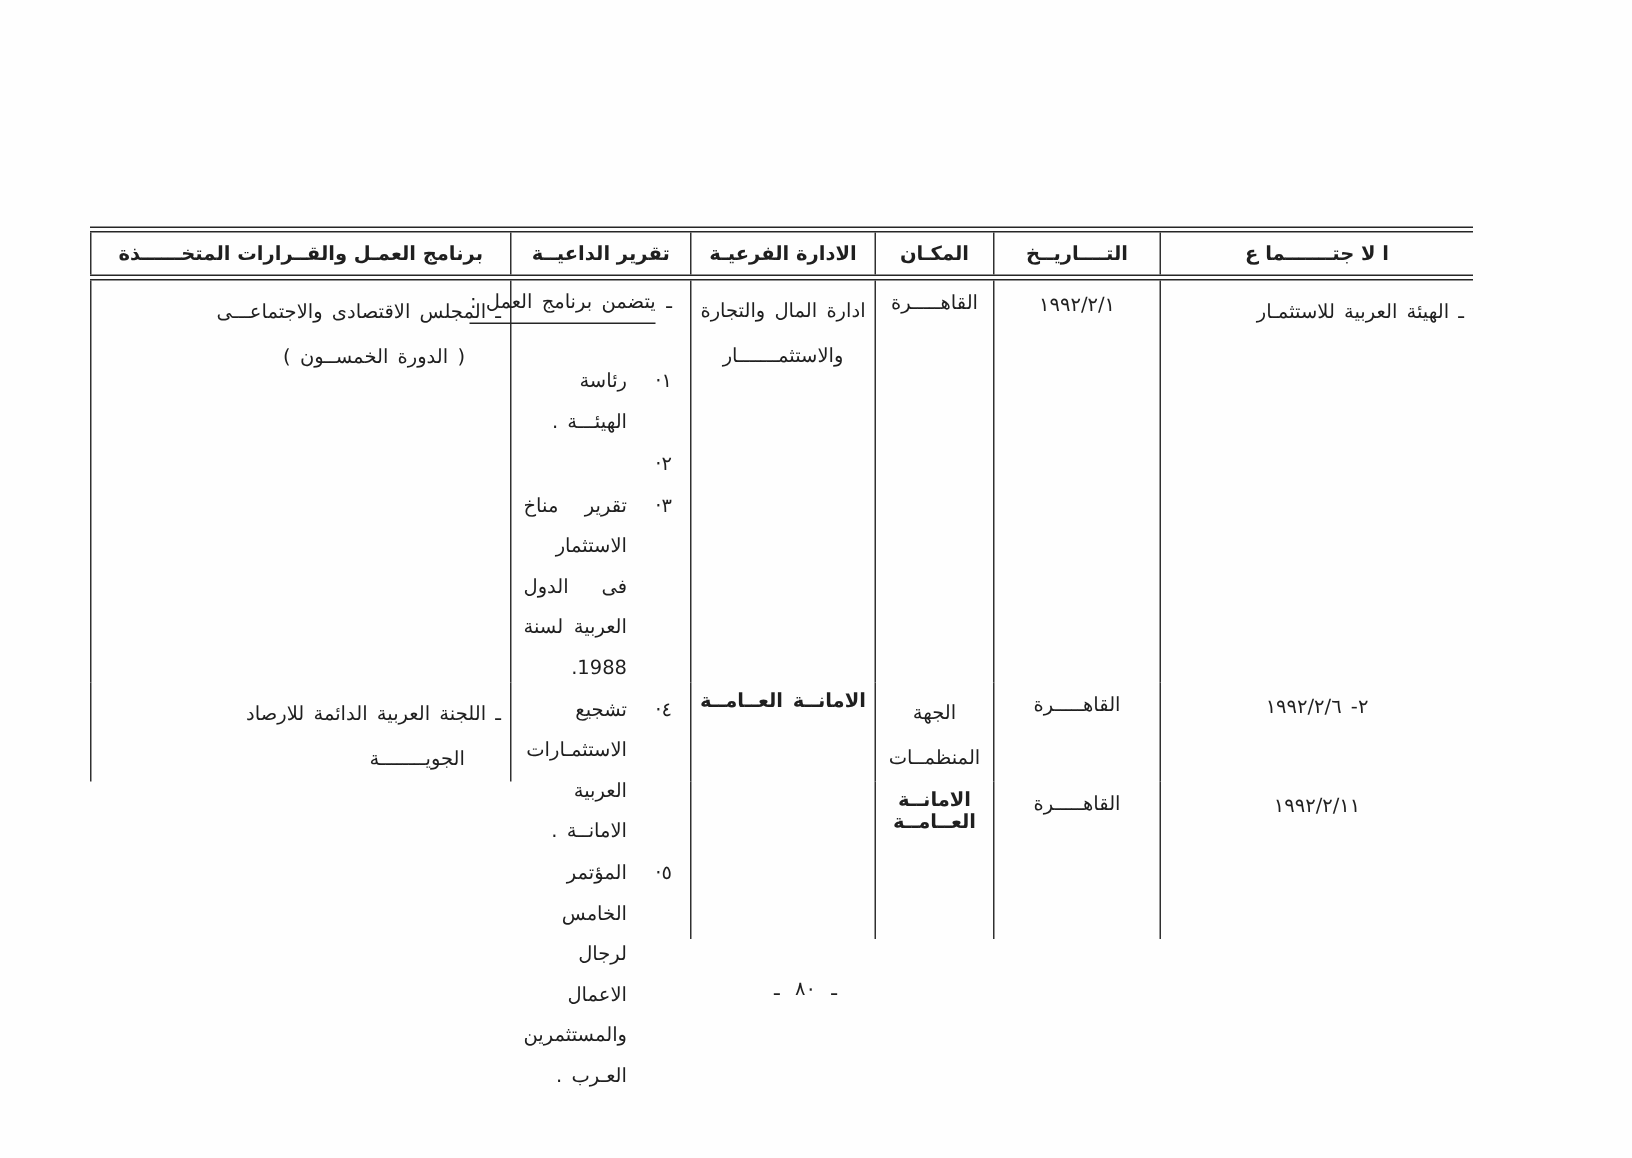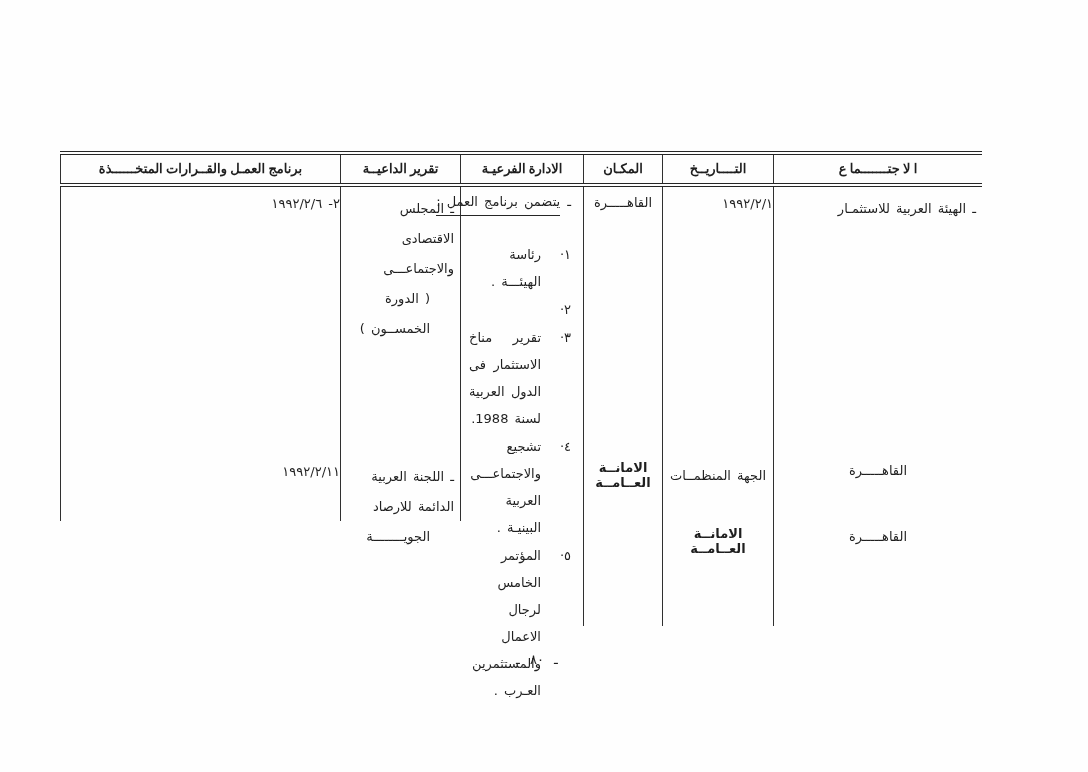--- a/index.html
+++ b/index.html
@@ -13,33 +13,32 @@
   }
   .thead{
     display:grid;direction:rtl;
     grid-template-columns:209px 111px 79px 123px 120px 280px;
     border-bottom:4px double #262626;
   }
   .th{
     height:28px;display:flex;align-items:center;justify-content:center;
     font-size:13px;font-weight:bold;border-left:1.4px solid #303030;
     white-space:nowrap;
-    font-family:Liberation Serif, serif;
   }
   .tbody{
     display:grid;direction:rtl;
     grid-template-columns:209px 111px 79px 123px 120px 280px;
     grid-template-rows:268px 66px 105px;
   }
   .td{
     border-left:1.4px solid #303030;font-size:13px;word-spacing:2px;
   }
   .td.meeting{padding:7px 6px 0 2px;text-align:right;line-height:30px;}
   .td.meeting .line2{padding-right:24px;display:block;line-height:30px;}
-  .td.date{padding-top:9px;}
+  .td.date{padding-top:9px;text-align:center;}
   .td.place{padding-top:8px;text-align:center;}
   .td.subdept{padding-top:6px;text-align:center;line-height:30px;}
   .td.inviting{padding-top:5px;text-align:center;font-weight:bold;}
   .td.program{padding:7px 12px 0 8px;}
   .prog-intro{line-height:16px;margin-bottom:25px;text-align:right;white-space:nowrap;}
   .prog-intro .dash{margin-left:7px;}
   .intro-text{display:inline-block;padding-bottom:5px;border-bottom:1.5px solid #262626;}
   .prog-item{display:flex;direction:rtl;gap:8px;line-height:27px;margin-bottom:1px;}
   .prog-item .num{flex:0 0 22px;text-align:right;}
   .prog-item .txt{flex:1;text-align:justify;}
@@ -65,38 +64,42 @@
     </div>
 
     <div class="tbody">
 
       <div class="td meeting">
         <span>ـ   الهيئة العربية للاستثمـار</span>
         <span class="line2"></span>
       </div>
       <div class="td date">١٩٩٢/٢/١</div>
       <div class="td place">القاهـــــرة</div>
+      <div class="td subdept">
+        <span>ادارة المال والتجارة</span><br>
+        <span>والاستثمـــــــار</span>
+      </div>
       <div class="td program">
         <div class="prog-intro">
           <span class="dash">ـ</span><span class="intro-text">يتضمن برنامج العمل :</span>
         </div>
         <div class="prog-item">
           <span class="num">١·</span>
           <span class="txt">رئاسة الهيئـــة .</span>
         </div>
         <div class="prog-item">
           <span class="num">٢·</span>
         </div>
         <div class="prog-item">
           <span class="num">٣·</span>
           <span class="txt">تقرير مناخ الاستثمار فى الدول العربية لسنة 1988.</span>
         </div>
         <div class="prog-item">
           <span class="num">٤·</span>
-          <span class="txt">تشجيع والاجتماعـــى العربية البينيـة .</span>
+          <span class="txt">تشجيع الاستثمـارات العربية الامانــة .</span>
         </div>
         <div class="prog-item">
           <span class="num">٥·</span>
           <span class="txt">المؤتمر الخامس لرجال الاعمال والمستثمرين العـرب .</span>
         </div>
       </div>
 
       <div class="td meeting">
         <span>ـ   المجلس الاقتصادى والاجتماعـــى</span>
         <span class="line2">(  الدورة الخمســون )</span>

